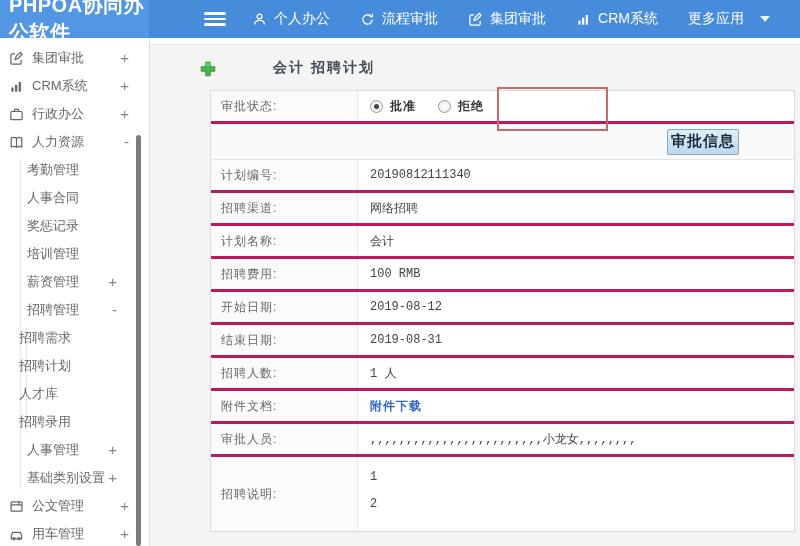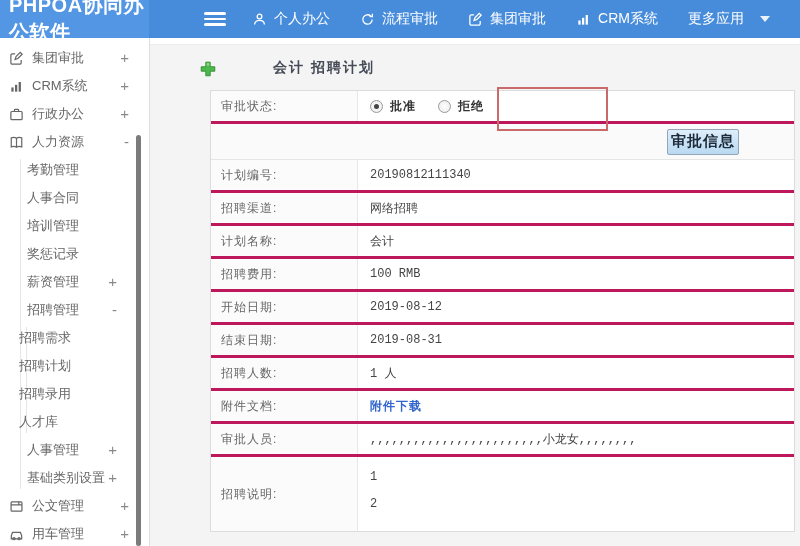--- a/index.html
+++ b/index.html
@@ -158,45 +158,45 @@
       <i class="exp">-</i>
   </div>
   <div class="grp1">
     <div class="s-item">
         <span>考勤管理</span>
       </div>
     <div class="s-item">
         <span>人事合同</span>
       </div>
     <div class="s-item">
+        <span>奖惩记录</span>
+      </div>
+    <div class="s-item">
         <span>培训管理</span>
-      </div>
-    <div class="s-item">
-        <span>奖惩记录</span>
       </div>
     <div class="s-item">
         <span>薪资管理</span>
         <i class="exp">+</i>
       </div>
     <div class="s-item">
         <span>招聘管理</span>
         <i class="exp">-</i>
       </div>
     <div class="grp2">
       <div class="s-item">
           <span>招聘需求</span>
         </div>
       <div class="s-item">
           <span>招聘计划</span>
         </div>
       <div class="s-item">
-          <span>招聘录用</span>
+          <span>人才库</span>
         </div>
       <div class="s-item">
-          <span>人才库</span>
+          <span>招聘录用</span>
         </div>
     </div>
     <div class="s-item">
         <span>人事管理</span>
         <i class="exp">+</i>
       </div>
     <div class="s-item">
         <span>基础类别设置</span>
         <i class="exp">+</i>
       </div>

